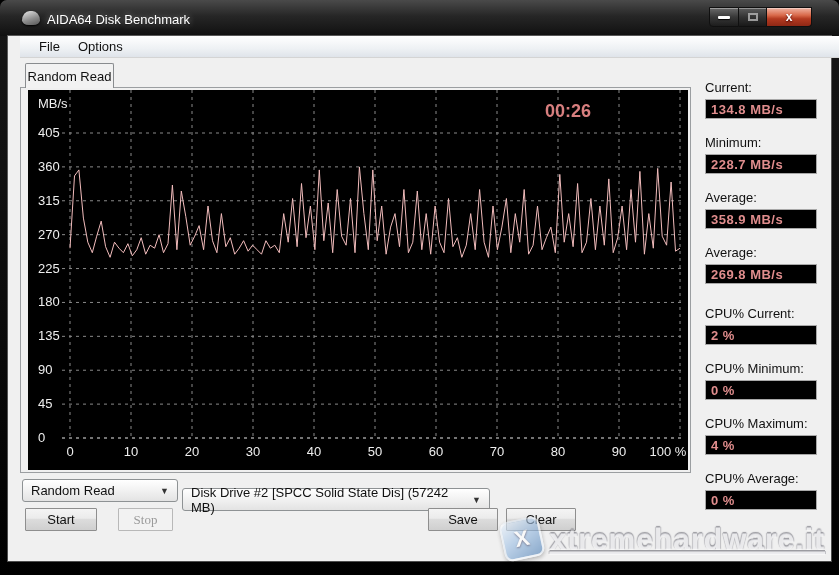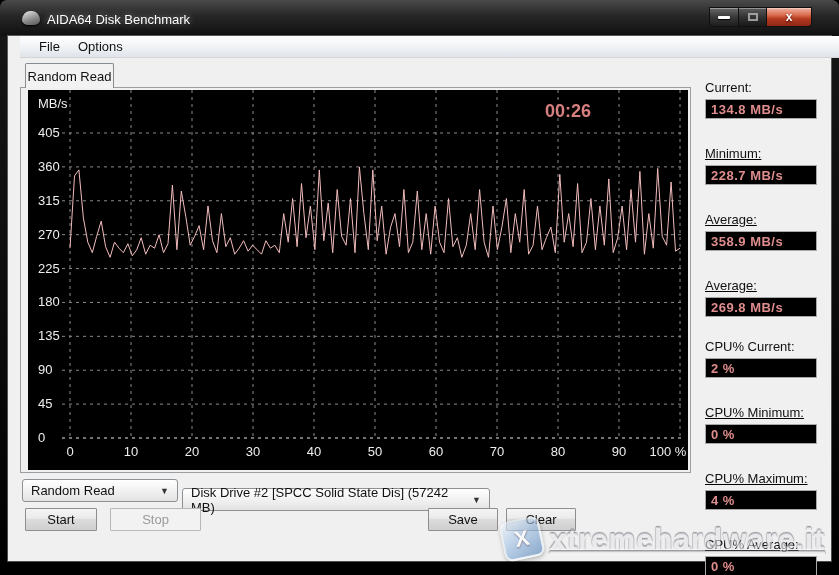--- a/index.html
+++ b/index.html
@@ -38,21 +38,21 @@
          display:flex; align-items:center; justify-content:center; font-size:13px; color:#111; }
   .tabpage { position:absolute; left:12px; top:51px; width:671px; height:386px; background:#f0f0f0;
              border:1px solid #9b9ea1; z-index:2; }
   .chartbox { position:absolute; left:7px; top:2px; width:660px; height:380px; background:#000; }
   
   .stats { position:absolute; left:697px; top:44px; width:120px; }
   .stat-label { font-size:13px; color:#111; margin-bottom:4px; }
   .stat-box { width:112px; height:20px; background:#000; border:1px solid #a8a8a8;
               color:#e08d8d; font-weight:bold; font-size:13px; letter-spacing:.5px;
               display:flex; align-items:center; padding-left:5px; }
-  .gap-n { margin-top:27px;text-decoration:underline; } .gap-l { margin-top:22px; } .gap-first { margin-top:0; }
+  .gap-n { margin-top:16px; } .gap-l { margin-top:22px; } .gap-first { margin-top:0; }
   
   .combo { position:absolute; height:23px; background:linear-gradient(180deg,#ffffff,#f0f0f0 55%,#e3e3e3);
            border:1px solid #8e9294; border-radius:3px; font-size:13px; color:#111;
            display:flex; align-items:center; padding:0 8px; cursor:pointer; }
   .combo .arrow { margin-left:auto; font-size:9px; color:#333; }
   .btn { position:absolute; height:23px; background:linear-gradient(180deg,#f4f4f4,#ebebeb 45%,#dddddd 46%,#cfcfcf);
          border:1px solid #8e8e8e; border-radius:1px; font-size:13px; color:#111;
          display:flex; align-items:center; justify-content:center; cursor:pointer; }
   .btn.disabled { background:#f2f2f2; border-color:#b8b8b8; color:#9a9a9a; cursor:default; }
   
@@ -187,21 +187,21 @@
 
     <div class="combo" style="left:14px; top:443px; width:156px;">
       <span>Random Read</span>
       <span class="arrow">▼</span>
     </div>
     <div class="combo" style="left:174px; top:452px; width:308px;">
       <span>Disk Drive #2  [SPCC Solid State Dis]  (57242 MB)</span>
       <span class="arrow">▼</span>
     </div>
     <div class="btn" style="left:17px; top:472px; width:72px;">Start</div>
-    <div class="btn disabled" style="left:102px; top:472px; width:91px;">Stop</div>
+    <div class="btn disabled" style="left:110px; top:472px; width:55px;font-family:Liberation Serif, serif;">Stop</div>
     <div class="btn" style="left:420px; top:472px; width:70px;">Save</div>
     <div class="btn" style="left:498px; top:472px; width:70px;">Clear</div>
 
     <div class="watermark">
       <div class="wm-logo">X</div>
       <div class="wm-text">xtremehardware.it</div>
     </div>
   </div>
 </div>
 

